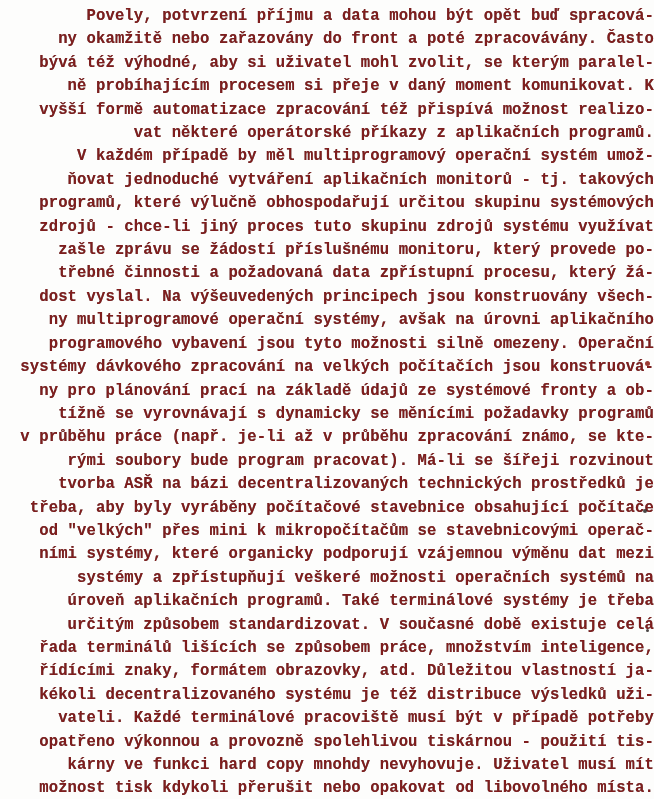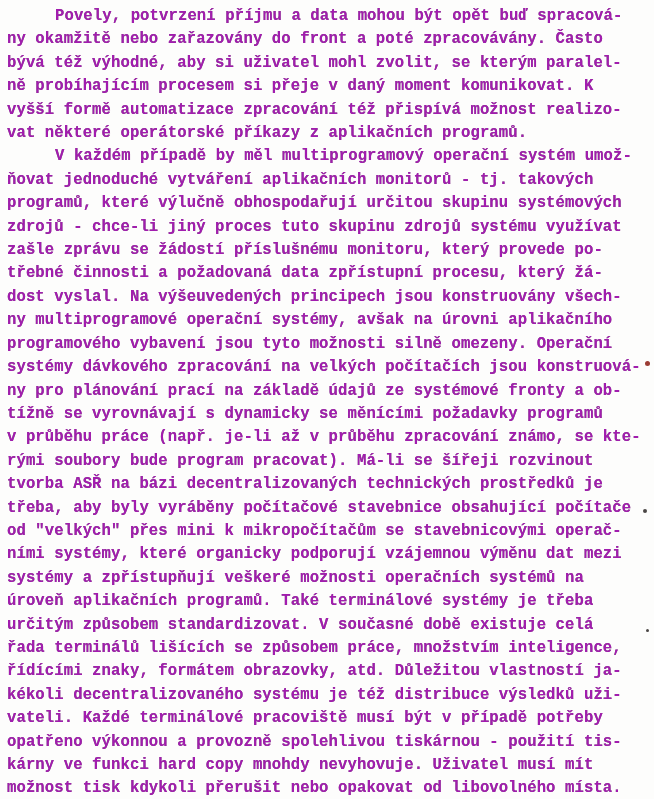--- a/index.html
+++ b/index.html
@@ -18,23 +18,24 @@
     padding: 5px 0 0 7px;
   }
   .para {
     margin: 0;
     white-space: pre;
     text-indent: 48px;
     font-family: "Liberation Mono", "DejaVu Sans Mono", monospace;
     font-weight: 700;
     font-size: 15.6px;
     line-height: 23.4px;
-    color: #a21caf;
+    color: #7f1d1d;
     letter-spacing: 0.1px;
     text-shadow: 0 0 0.6px rgba(20,16,12,0.55);
+    text-align: right;
   }
   .artifact-dot {
     position: absolute;
     width: 5px;
     height: 5px;
     border-radius: 50%;
     opacity: 0.85;
   }
   .artifact-dot.red  { left: 645px; top: 361px; background: #8a1a10; }
   .artifact-dot.ink1 { left: 643px; top: 509px; width: 4px; height: 4px; background: #2a2624; }

